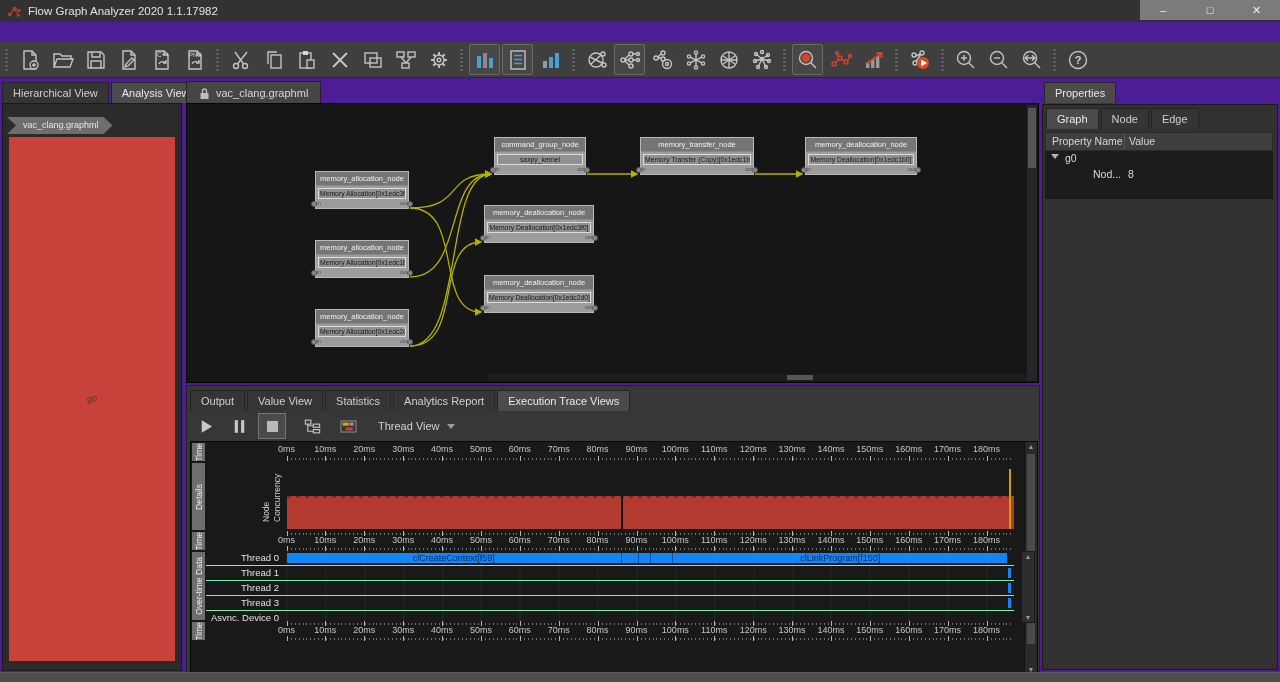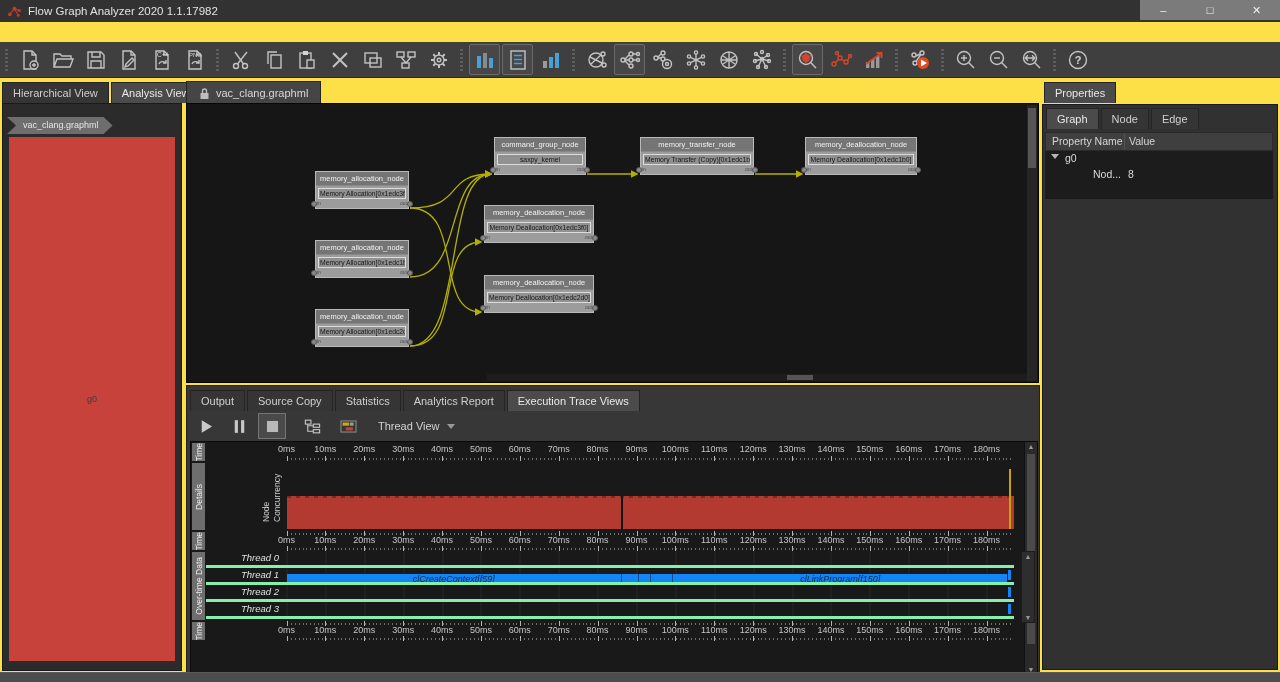--- a/index.html
+++ b/index.html
@@ -1,16 +1,16 @@
 <!DOCTYPE html>
 <html><head>
 <meta charset="utf-8">
 <style>
   html,body{margin:0;padding:0;background:#222;}
-  #win{position:relative;width:1280px;height:682px;background:#fde047;overflow:hidden;
+  #win{position:relative;width:1280px;height:682px;background:#4c1d95;overflow:hidden;
        font-family:"Liberation Sans",sans-serif;color:#d4d4d4;-webkit-font-smoothing:antialiased;}
   .abs{position:absolute;}
   
   #titlebar{left:0;top:0;width:1280px;height:22px;background:#323232;display:flex;align-items:center;}
   #titlebar .ttext{font-size:11.5px;color:#e2e2e2;margin-left:6px;}
   #appicon{margin-left:7px;width:15px;height:15px;}
   #winbtns{position:absolute;right:0;top:0;width:140px;height:20px;background:#7b7b7b;display:flex;}
   #winbtns span{flex:1;text-align:center;font-size:11px;line-height:20px;color:#f2f2f2;cursor:default;}
   #menubar{left:0;top:22px;width:1280px;height:20px;background:#383838;display:flex;align-items:center;border-bottom:1px solid #2c2c2c;}
   .mitem{font-size:11.5px;color:#e0e0e0;padding:0 9px;line-height:20px;}
@@ -63,24 +63,24 @@
   #trace{position:absolute;left:3px;top:55px;width:846px;height:234px;background:#191919;border:1px solid #0a0a0a;}
   .tsec{position:absolute;left:0;width:832px;display:flex;}
   .sstrip{width:13px;background:#6e6e6e;margin:1px 1px 1px 1px;display:flex;align-items:center;justify-content:center;overflow:hidden;}
   .sstrip span{writing-mode:vertical-rl;transform:rotate(180deg);font-size:8.5px;color:#ececec;white-space:nowrap;}
   .lblcol{width:79px;position:relative;background:#191919;}
   .plot{width:729px;position:relative;background:#191919;overflow:visible;}
   .rlabels{position:absolute;left:0;width:100%;height:11px;}
   .rlabels span{position:absolute;top:0;width:44px;text-align:center;font-size:9px;color:#c6c6c6;}
   .tickband{position:absolute;left:0;width:100%;height:5px;background:repeating-linear-gradient(90deg,#6f6f6f 0 1px,transparent 1px 3.889px);background-position:1.5px 2px;background-size:100% 2px;background-repeat:no-repeat;}
   .tickband .mj{position:absolute;top:0;width:1px;height:5px;background:#b5b5b5;}
-  .trow{position:relative;height:14px;border-bottom:3px solid #86efac;font-style:italic;}
+  .trow{position:relative;height:14px;border-bottom:1px solid #86efac;}
   .trow .rlabel{position:absolute;right:6px;top:1px;font-size:9.5px;color:#e0e0e0;}
   #threadplot{background:repeating-linear-gradient(90deg,#262626 0 1px,transparent 1px 38.889px);background-position:1.5px 0;}
-  .seg{position:absolute;top:2px;height:10px;background:#1385f5;border-left:1px solid #0a4f9e;overflow:hidden;margin-top:21px;}
+  .seg{position:absolute;top:2px;height:10px;background:#1385f5;border-left:1px solid #0a4f9e;overflow:hidden;}
   .seg.first{border-left:none;}
   .seg span{display:block;width:100%;text-align:center;font-size:9px;line-height:10px;color:#062a56;white-space:nowrap;}
   .tailmark{position:absolute;top:2px;height:10px;width:3px;background:#1385f5;}
   #concplot .band{position:absolute;left:1px;width:727px;bottom:2px;height:33px;background:#b23a31;}
   #concplot .band:before{content:"";position:absolute;left:0;top:0;width:100%;height:2px;background:repeating-linear-gradient(90deg,#7e2a23 0 4px,transparent 4px 9px);}
   #concplot .cdiv{position:absolute;width:2px;bottom:2px;height:33px;background:#141414;}
   #concplot .spike{position:absolute;width:2px;bottom:2px;height:60px;background:#c7a300;}
   .conclabels{position:absolute;right:3px;top:8px;height:52px;display:flex;}
   .conclabels span{writing-mode:vertical-rl;transform:rotate(180deg);font-size:8.5px;color:#cccccc;margin-left:1px;}
   .innerSB{position:absolute;right:2px;width:12px;background:#2e2e2e;border:1px solid #1c1c1c;}
@@ -493,21 +493,21 @@
         <div class="thumbv"></div>
       </div>
     <div id="hscroll">
         <div class="thumbh"></div>
       </div>
   </div>
 
   <div id="bottompanel" class="abs">
     <div id="btabs" class="tabstrip">
         <div class="tab">Output</div>
-        <div class="tab">Source Copy</div>
+        <div class="tab">Value View</div>
         <div class="tab">Statistics</div>
         <div class="tab">Analytics Report</div>
         <div class="tab active">Execution Trace Views</div>
       </div>
     <div id="controls">
       <div class="cbtn">
         <svg class="cicon" viewBox="0 0 24 24">
             <path d="M6 4l13 8-13 8z" fill="#c8c8c8" stroke="none"></path>
           </svg>
       </div>

